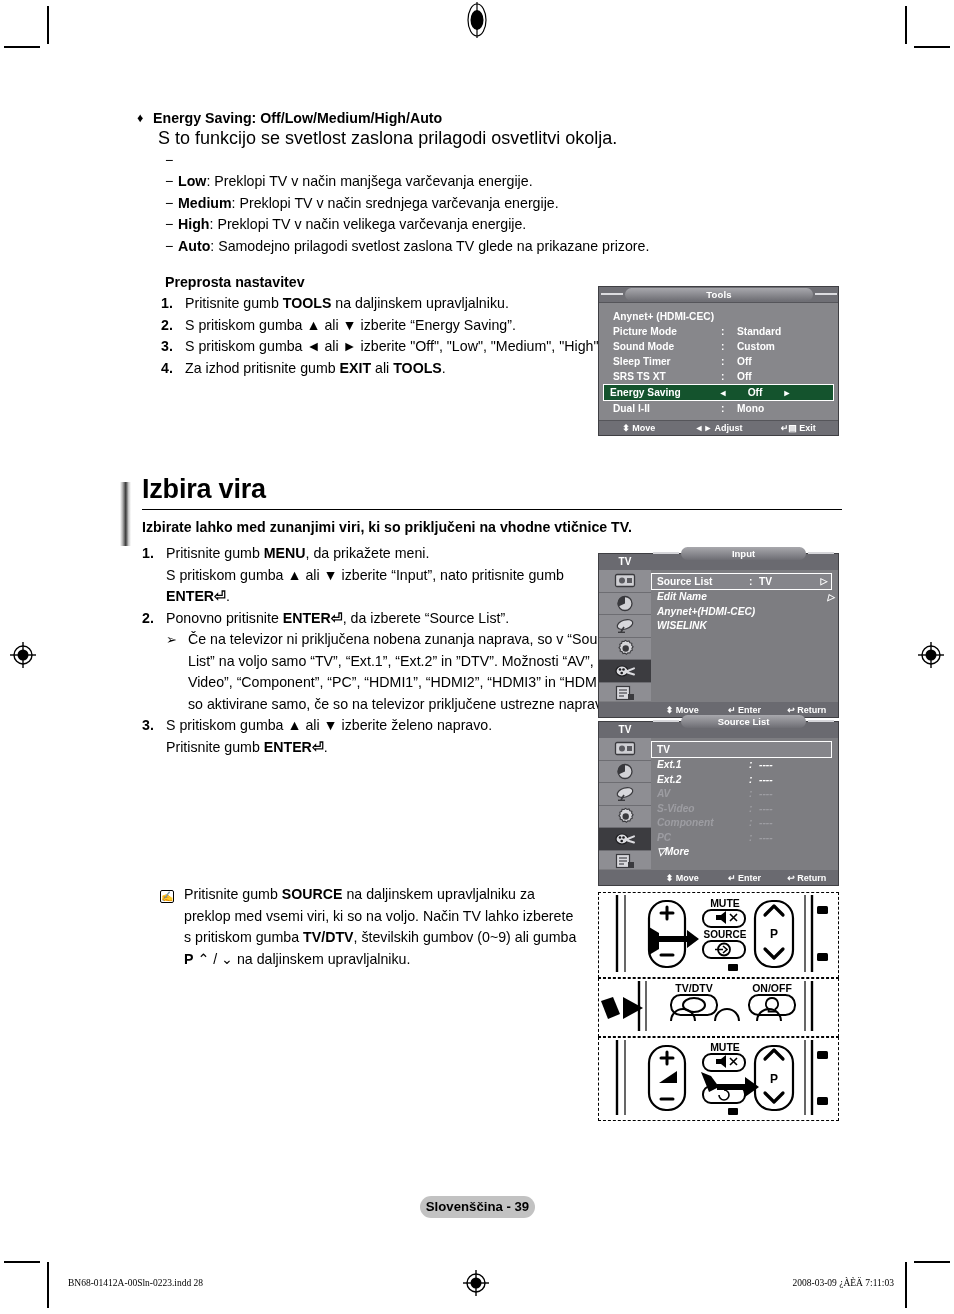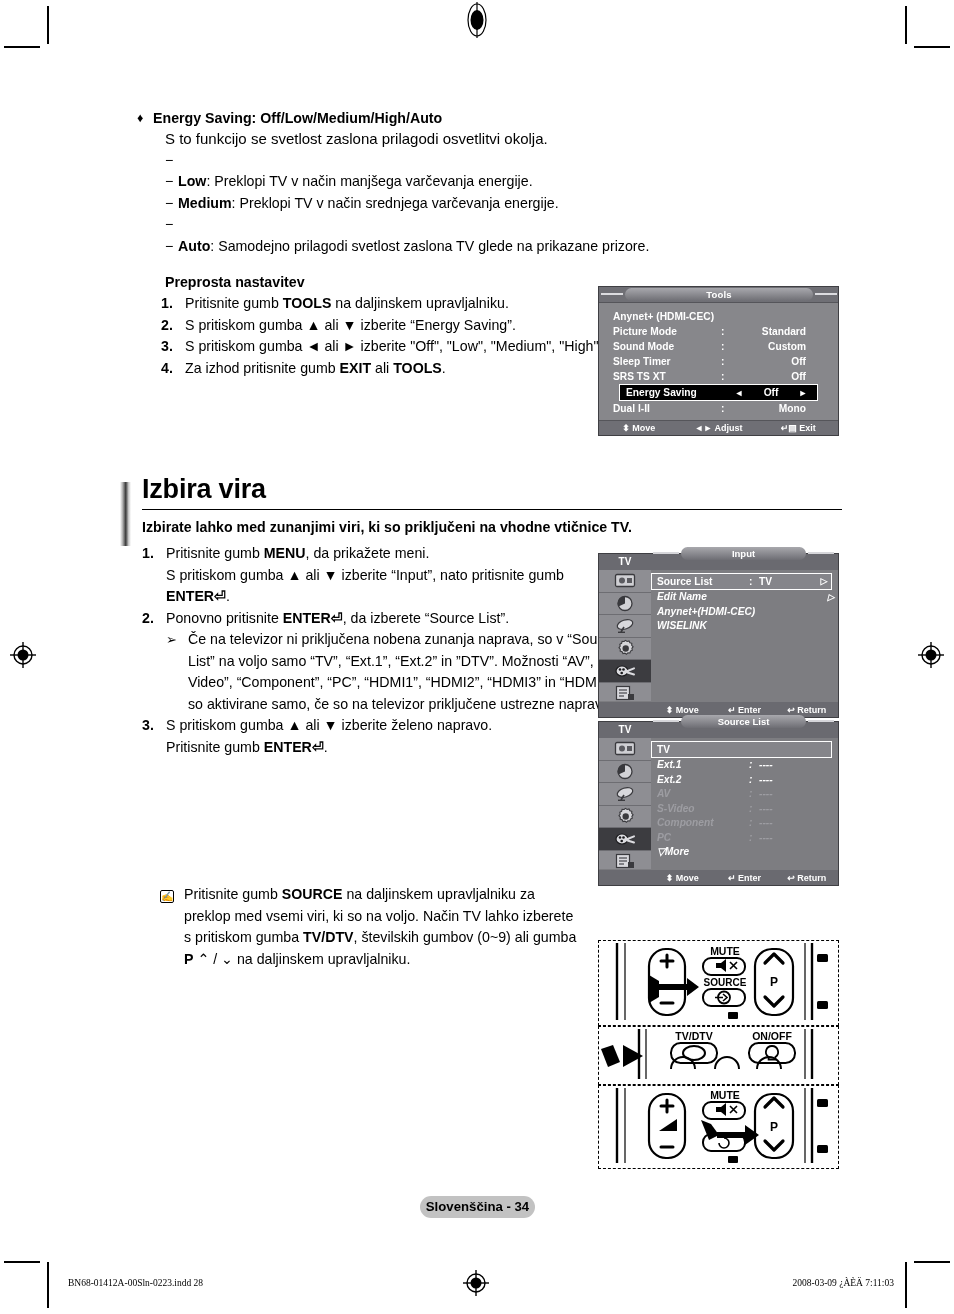--- a/index.html
+++ b/index.html
@@ -23,21 +23,21 @@
 
   .content{position:absolute;left:137px;top:108px;width:705px;}
 
   
   .bullet-row{display:flex;align-items:flex-start;}
   .diamond{
     width:16px;flex:0 0 16px;font-size:12.5px;line-height:20px;
     color:#000;text-align:left;
   }
   .bullet-title{font-weight:bold;font-size:14.2px;line-height:20px;}
-  .para{font-size:15px;line-height:21.5px;margin-left:28px;}
+  .para{font-size:18px;line-height:21.5px;margin-left:21px;}
   .sub{font-size:14.2px;line-height:21.5px;margin-left:28px;display:flex;}
   .sub .dash{flex:0 0 13px;}
   .sub b{font-weight:bold;}
 
   
   .steps{margin-top:14px;}
   .steps-title{font-weight:bold;font-size:14.2px;line-height:22px;margin-left:28px;}
   .step{display:flex;font-size:14.2px;line-height:21.5px;margin-left:24px;}
   .step .num{flex:0 0 24px;font-weight:bold;}
   .step .txt{flex:1;}
@@ -94,24 +94,24 @@
   }
   .tools-pill::before{left:-24px;}
   .tools-pill::after{right:-24px;}
   .tools-body{padding:6px 0 0 0;}
   .trow{
     display:flex;align-items:center;height:15px;font-size:10.2px;font-weight:bold;
     color:#ffffff;padding-left:14px;
   }
   .trow .tlabel{width:108px;}
   .trow .tcolon{width:16px;text-align:left;}
-  .trow .tval{flex:1;text-align:right;padding-right:32px;}
+  .trow .tval{flex:1;text-align:left;padding-right:32px;}
   .trow.sel{
-    margin:0 20px;padding-left:6px;border:1.4px solid #ffffff;height:15px;
-    background:#000000;
+    margin:0 4px;padding-left:6px;border:1.4px solid #ffffff;height:15px;
+    background:#14532d;
   }
   .trow.sel .tlabel{width:104px;}
   .trow.sel .arr{width:18px;text-align:center;font-size:9px;}
   .trow.sel .tval{flex:0 0 46px;text-align:center;padding:0;}
   .tools-footer{
     position:absolute;left:0;bottom:0;width:100%;height:14px;
     background:#6f6f75;border-top:1px solid #55555a;
     display:flex;align-items:center;color:#fff;font-size:9px;font-weight:bold;
   }
   .tools-footer span{flex:1;text-align:center;}
@@ -165,21 +165,21 @@
   .irow.plain{padding-left:6px;font-style:italic;}
 
   .osd-footer{
     position:absolute;left:0;bottom:0;width:100%;height:15px;
     background:#6a6a70;display:flex;align-items:center;
     color:#fff;font-size:9px;font-weight:bold;padding-left:52px;box-sizing:border-box;
   }
   .osd-footer span{flex:1;text-align:center;}
 
   
-  .remote{position:absolute;border:1.5px dashed #000;background:#fff;margin-top:48px;}
+  .remote{position:absolute;border:1.5px dashed #000;background:#fff;}
   #remote1{left:598px;top:892px;width:239px;height:84px;}
   #remote2{left:598px;top:978px;width:239px;height:57px;}
   #remote3{left:598px;top:1037px;width:239px;height:82px;}
 
   
   .pagefooter{
     position:absolute;left:420px;top:1196px;width:115px;height:22px;
     background:#c2c2c2;border-radius:11px;
     text-align:center;line-height:22px;font-size:13.2px;font-weight:bold;
   }
@@ -250,20 +250,21 @@
     <div class="sub">
       <span class="dash">−</span>
       <span><b>Low</b><span>: Preklopi TV v način manjšega varčevanja energije.</span></span>
     </div>
     <div class="sub">
       <span class="dash">−</span>
       <span><b>Medium</b><span>: Preklopi TV v način srednjega varčevanja energije.</span></span>
     </div>
     <div class="sub">
       <span class="dash">−</span>
+      <span><b>High</b><span>: Preklopi TV v način velikega varčevanja energije.</span></span>
     </div>
     <div class="sub">
       <span class="dash">−</span>
       <span><b>Auto</b><span>: Samodejno prilagodi svetlost zaslona TV glede na prikazane prizore.</span></span>
     </div>
 
     <div class="steps">
       <div class="steps-title">Preprosta nastavitev</div>
 
       <div class="step">
@@ -666,17 +667,17 @@
       <g fill="#000">
           <rect x="218" y="13" width="11" height="8" rx="1.5"></rect>
           <rect x="218" y="59" width="11" height="8" rx="1.5"></rect>
         </g>
       <g fill="#000">
           <rect x="129" y="70" width="10" height="7" rx="1"></rect>
         </g>
     </svg>
   </div>
 
-  <div class="pagefooter">Slovenščina - 34</div>
+  <div class="pagefooter">Slovenščina - 39</div>
   <div class="printline" id="print-left">BN68-01412A-00Sln-0223.indd   28</div>
   <div class="printline" id="print-right">2008-03-09   ¿ÀÈÄ 7:11:03</div>
 
 </div>
 
 </body></html>

